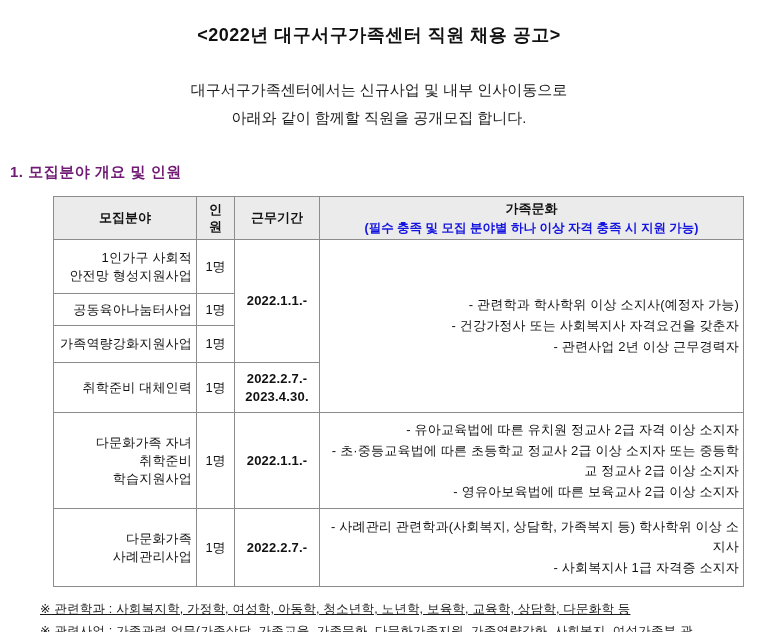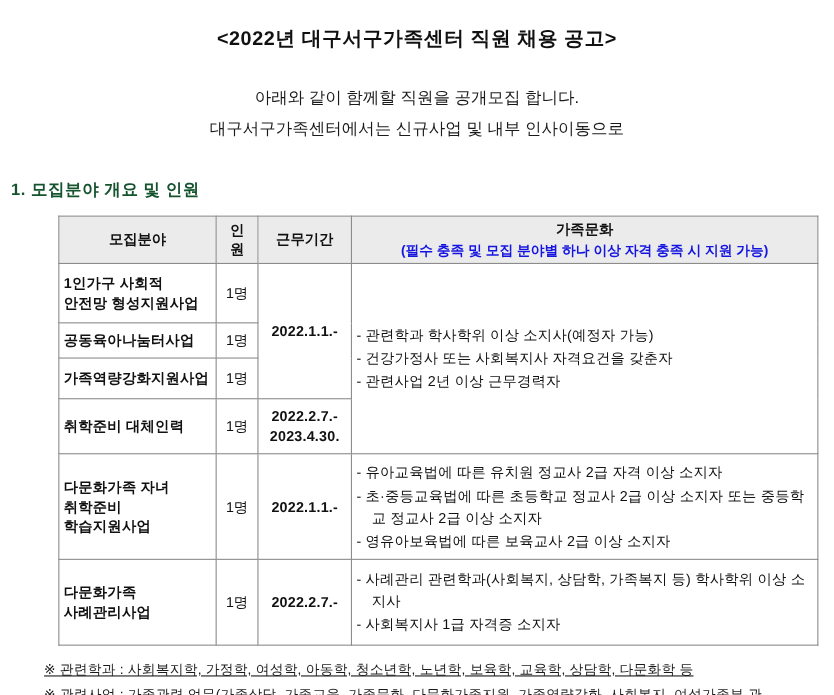--- a/index.html
+++ b/index.html
@@ -18,21 +18,21 @@
     letter-spacing:0.5px;
   }
   .intro{
     margin:0;text-align:center;
     font-size:15px;line-height:28px;color:#1a1a1a;
   }
   .intro-wrap{margin-top:29px;}
 
   .section-heading{
     margin:31px 0 0 10px;
-    font-size:15px;font-weight:bold;color:#14532d;
+    font-size:15px;font-weight:bold;color:#701a75;
     letter-spacing:0.5px;
   }
 
   table.recruit{
     margin:14px 0 0 53px;
     width:690px;
     border-collapse:collapse;
     table-layout:fixed;
   }
   table.recruit th, table.recruit td{
@@ -51,25 +51,25 @@
   }
   .qual-sub{font-size:12.5px;font-weight:bold;margin-top:2px;}
   .blue{color:#1414e1;}
 
   col.c-field{width:143px;}
   col.c-count{width:38px;}
   col.c-period{width:85px;}
   col.c-qual{width:424px;}
 
   td.field{
-    text-align:left;font-weight:bold;line-height:18px;letter-spacing:0.2px;
+    text-align:right;font-weight:normal;line-height:18px;letter-spacing:0.2px;
   }
   td.count{text-align:center;}
   td.period{text-align:center;font-weight:bold;line-height:18px;letter-spacing:0.2px;}
-  td.qual{vertical-align:middle;padding:4px 6px;}
+  td.qual{vertical-align:middle;padding:4px 6px;text-align:right;}
   .qline{
     padding-left:14px;text-indent:-14px;
     line-height:20px;margin:1px 0;
     letter-spacing:0.2px;
   }
   .narrow-stack{width:16px;margin:0 auto;word-break:break-all;line-height:17px;}
 
   tr.r1{height:54px;}
   tr.r2{height:32px;}
   tr.r3{height:37px;}
@@ -86,22 +86,22 @@
   .note-indent{padding-left:20px;}
 </style>
 </head>
 <body>
 
 <div class="page">
 
   <h1 class="doc-title">&lt;2022년 대구서구가족센터 직원 채용 공고&gt;</h1>
 
   <div class="intro-wrap">
+    <p class="intro">대구서구가족센터에서는 신규사업 및 내부 인사이동으로</p>
     <p class="intro">아래와 같이 함께할 직원을 공개모집 합니다.</p>
-    <p class="intro">대구서구가족센터에서는 신규사업 및 내부 인사이동으로</p>
   </div>
 
   <h2 class="section-heading">1. 모집분야 개요 및 인원</h2>
 
   <table class="recruit">
     <colgroup>
       <col class="c-field">
         <col class="c-count">
         <col class="c-period">
         <col class="c-qual">

